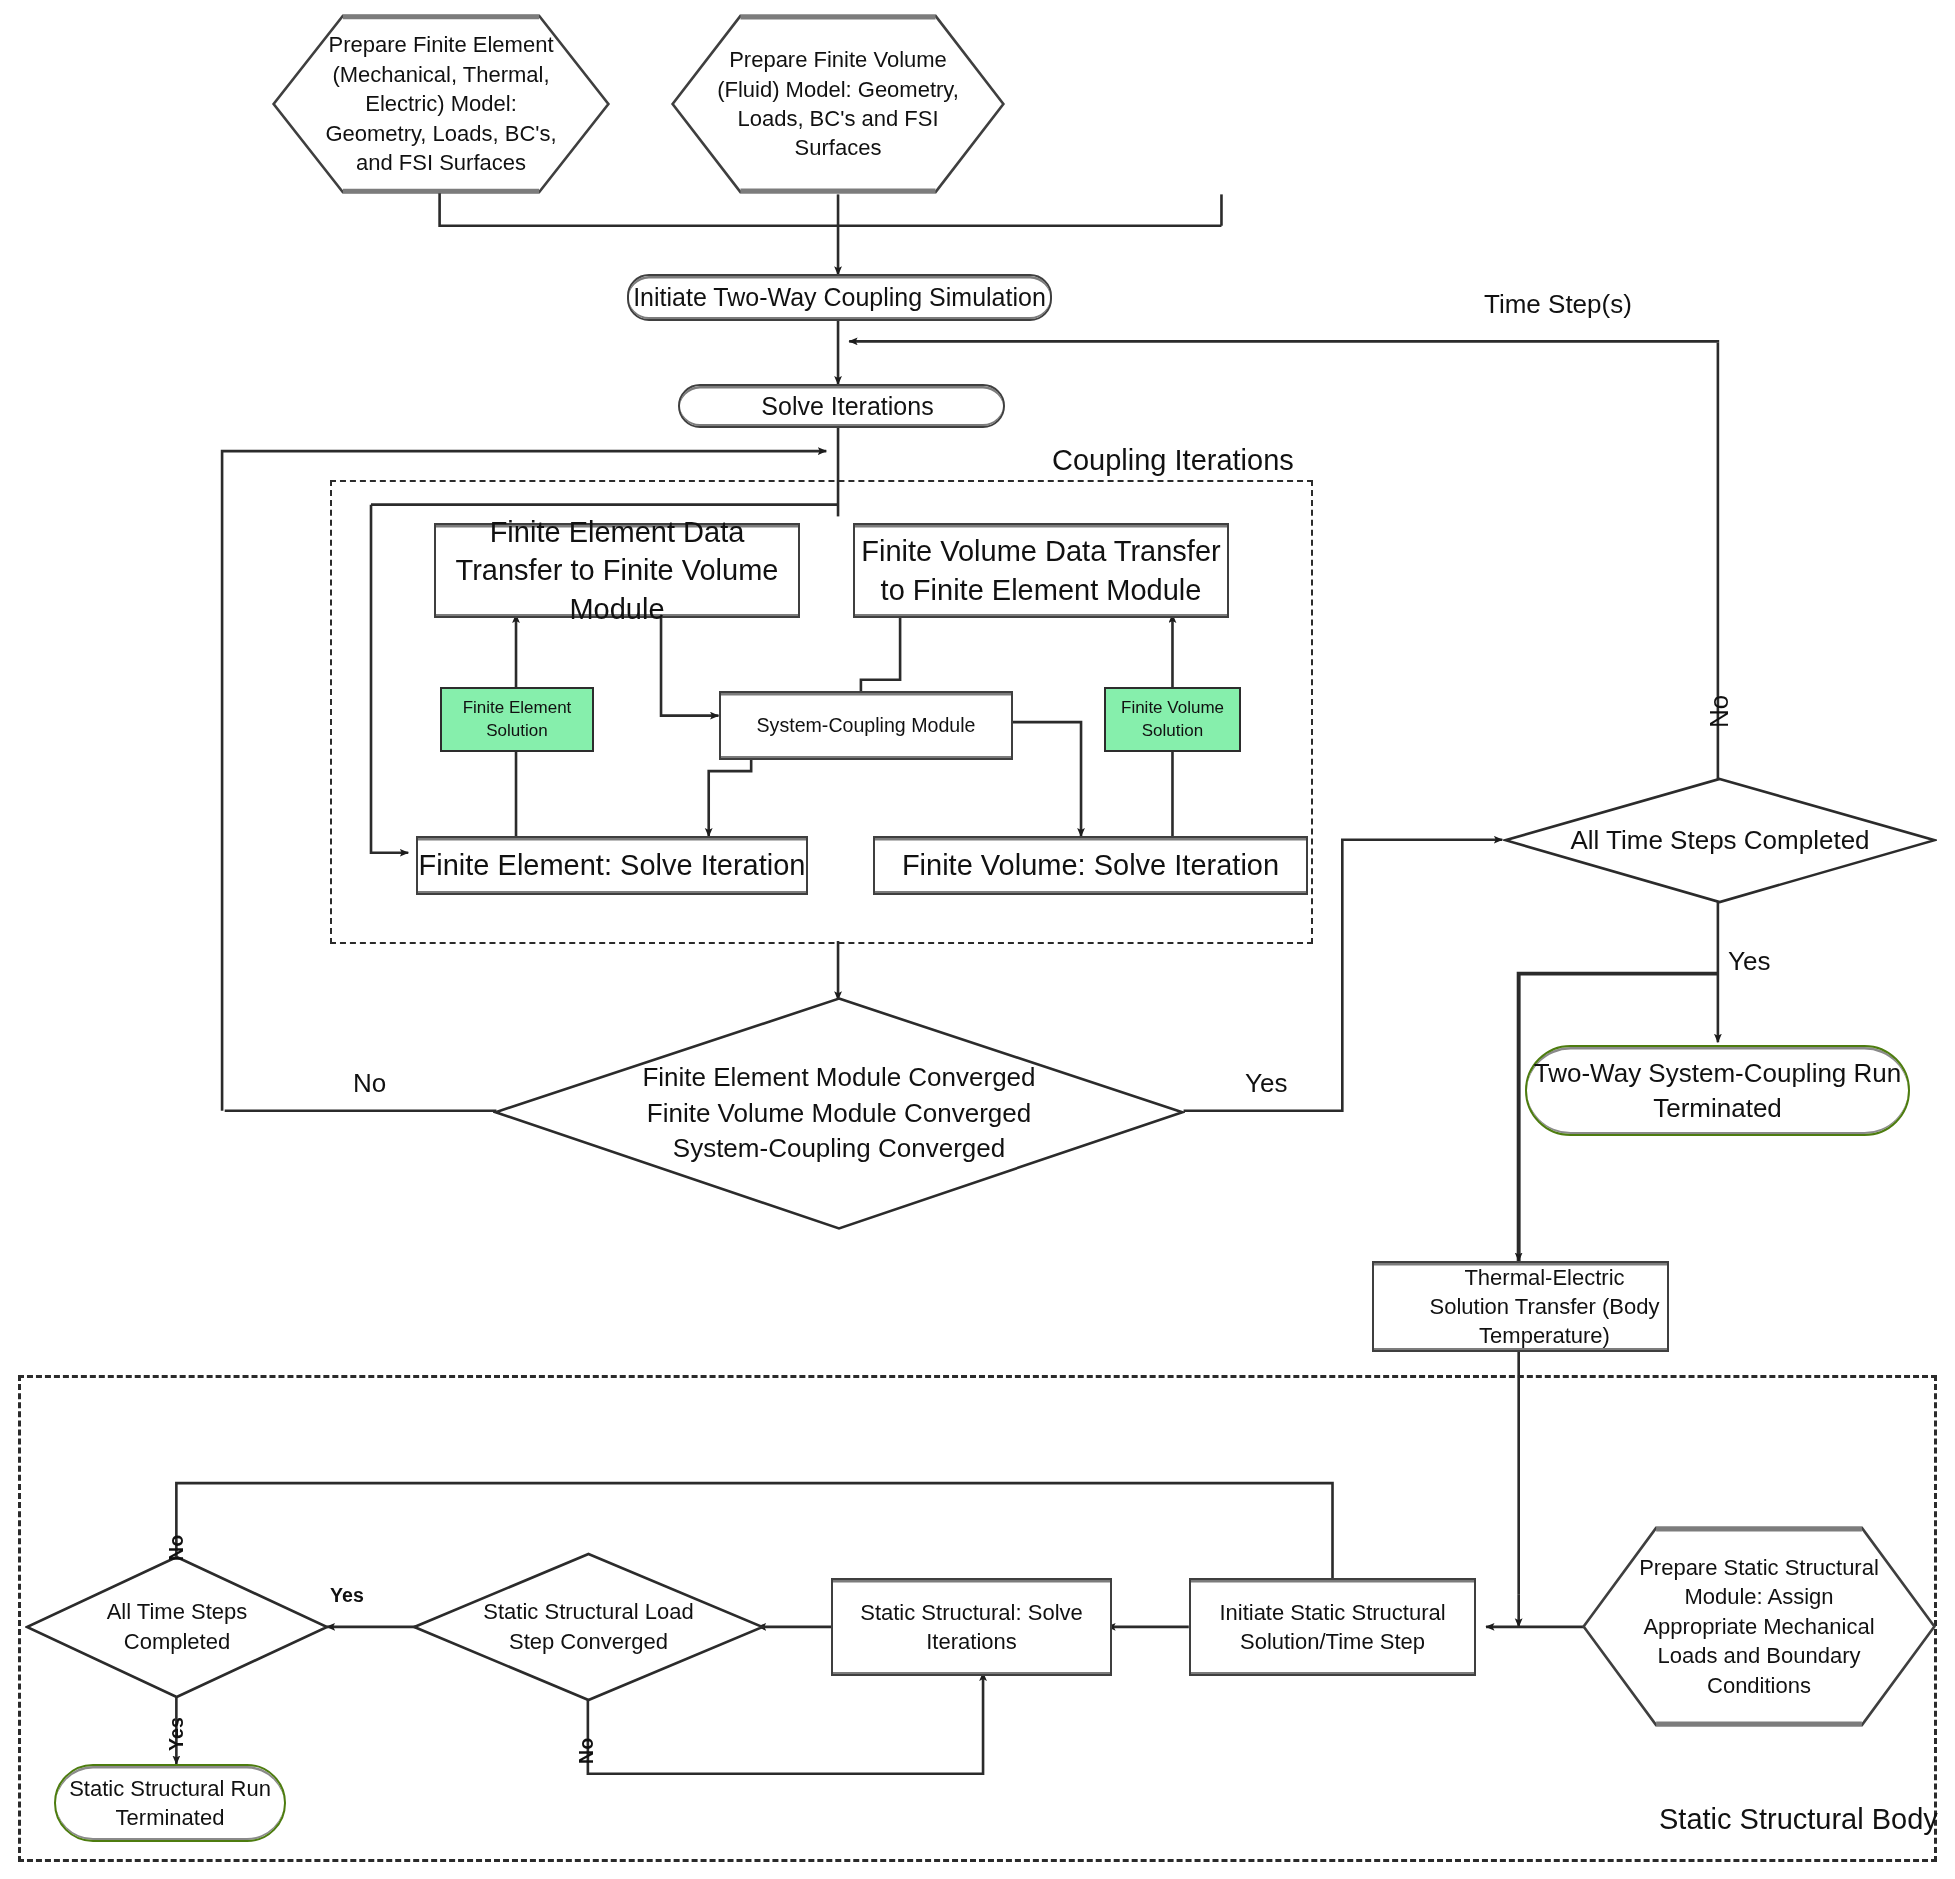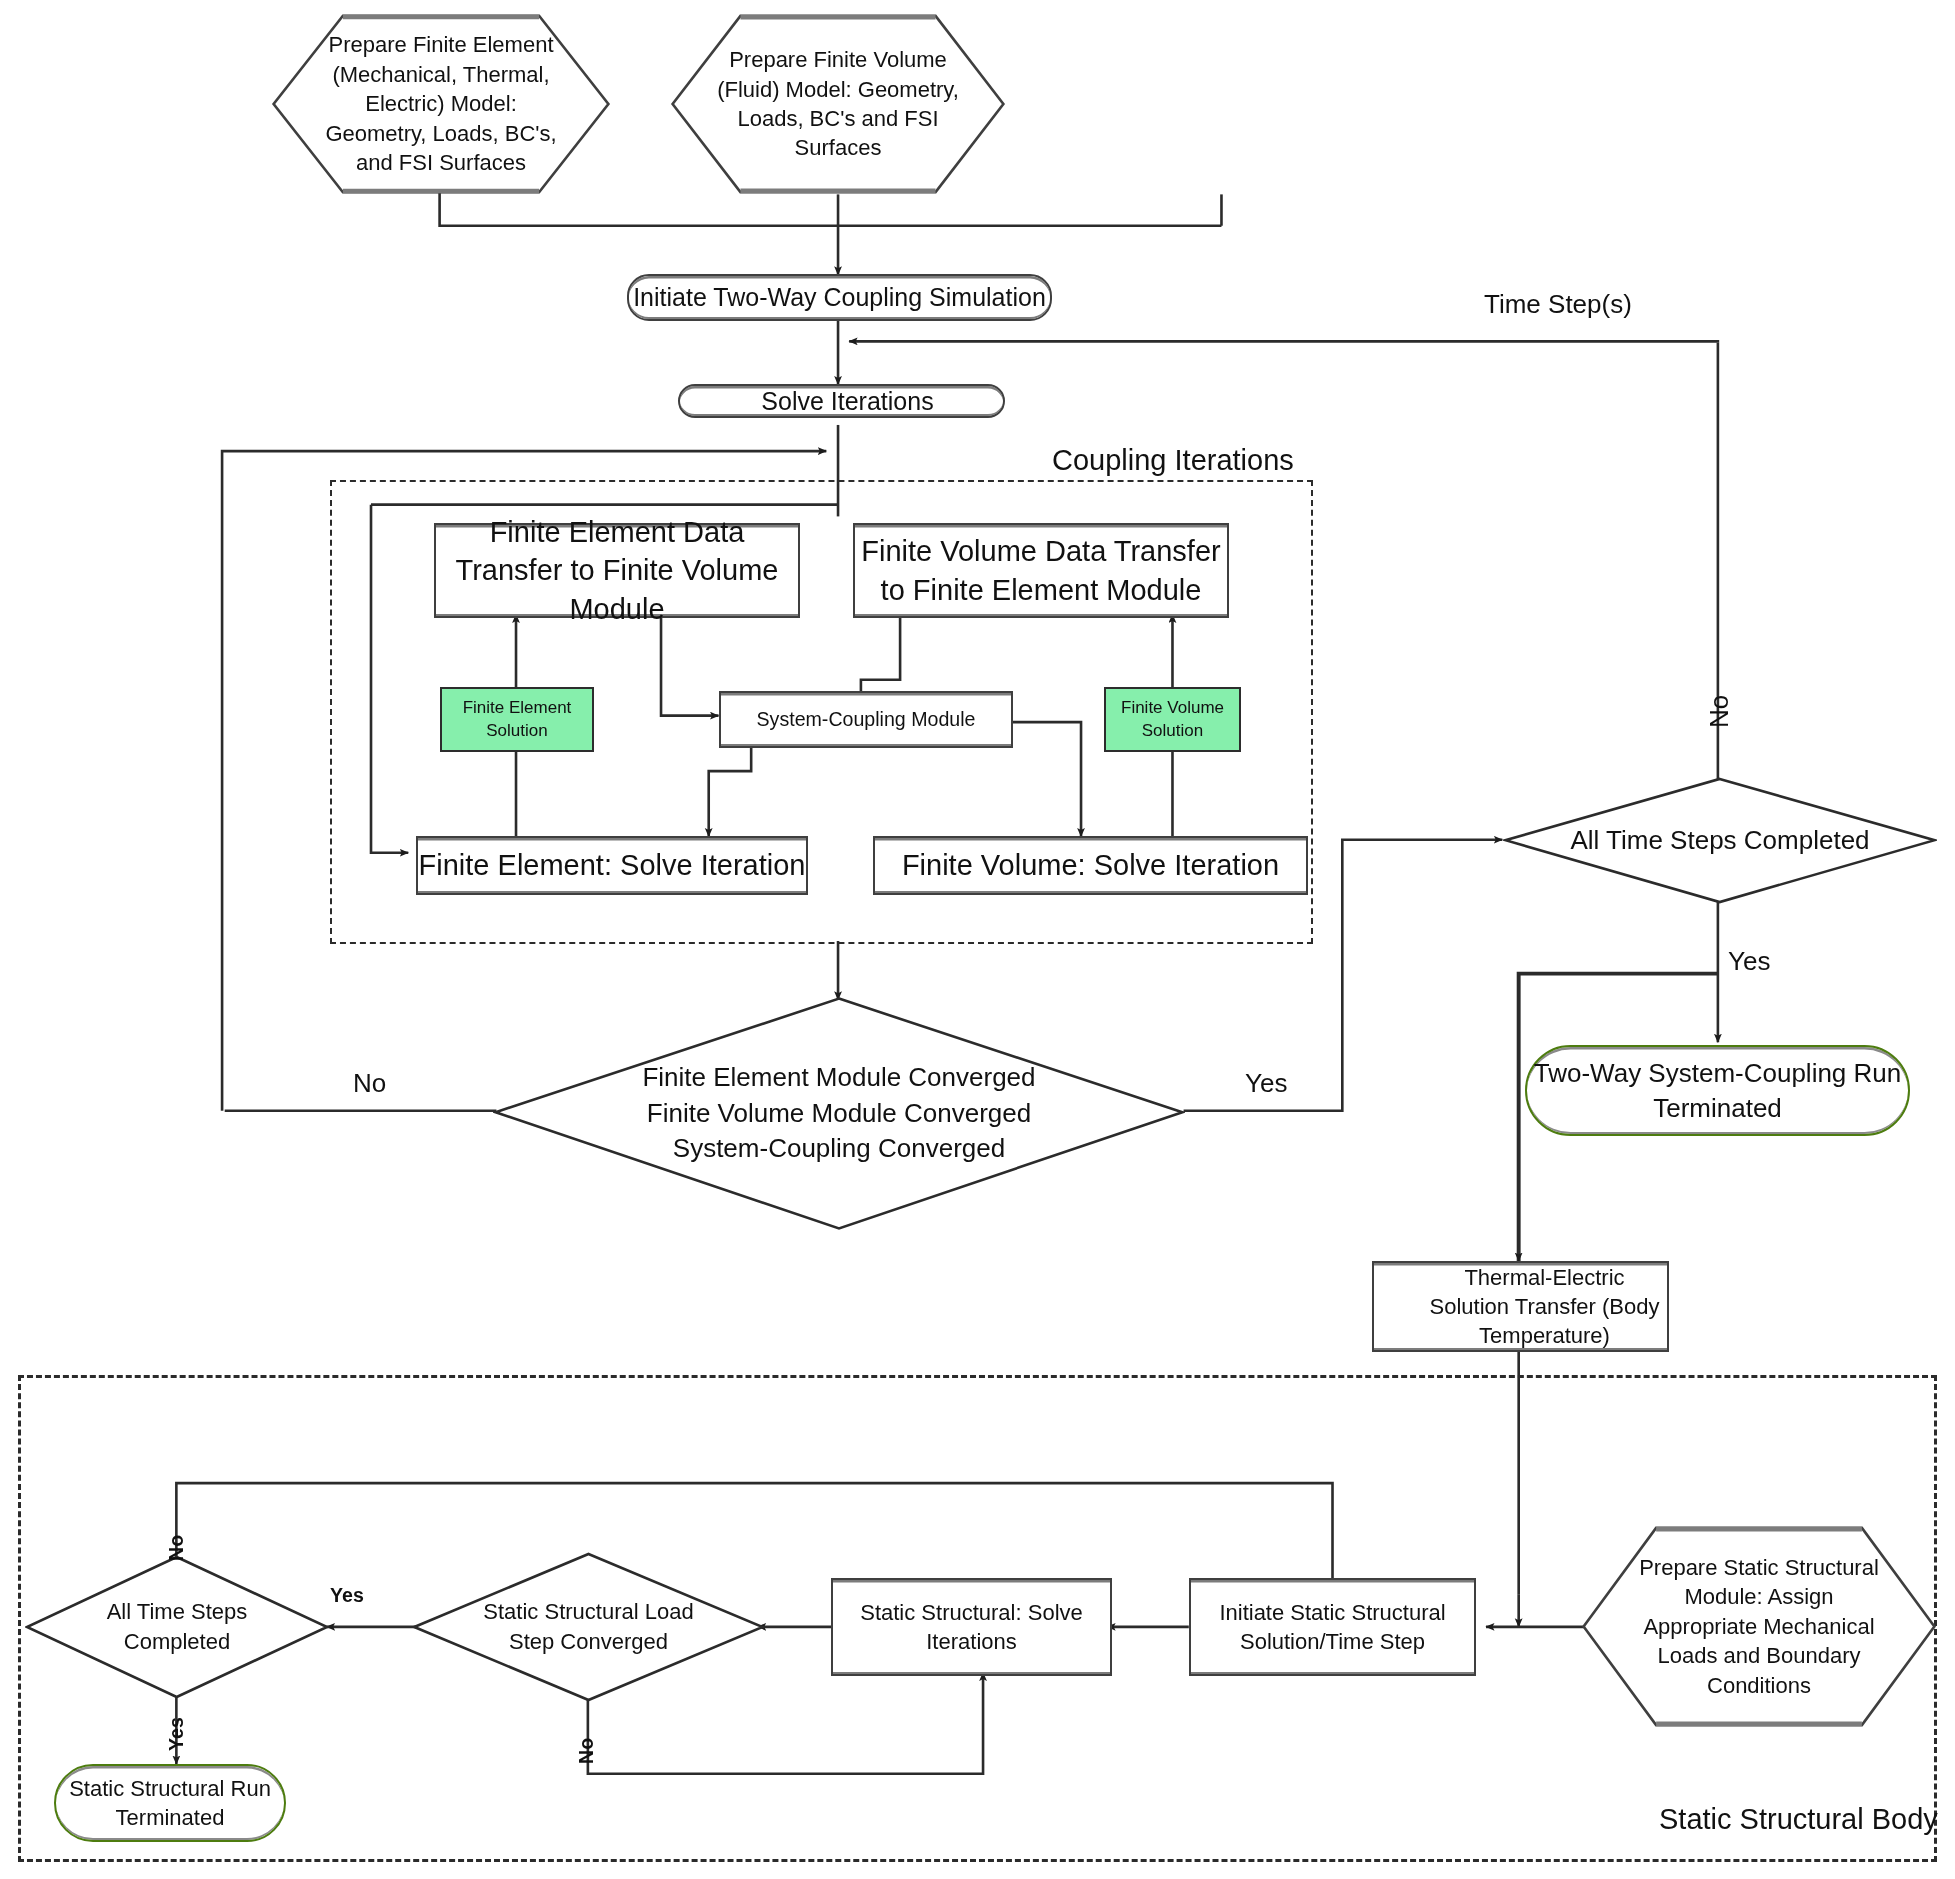--- a/index.html
+++ b/index.html
@@ -122,29 +122,29 @@
       <polygon points="108,4 407,4 511,139 407,274 108,274 4,139" fill="#fff" stroke="#3f3f3f" stroke-width="4"></polygon>
       <line x1="108" y1="6" x2="407" y2="6" stroke="#7c7c7c" stroke-width="7"></line>
       <line x1="108" y1="272" x2="407" y2="272" stroke="#7c7c7c" stroke-width="7"></line>
     </svg>
     <div class="hextext f34">Prepare Finite Volume (Fluid) Model: Geometry, Loads, BC's and FSI Surfaces</div>
   </div>
 
 
   <div class="node rect f38" style="left:627px;top:274px;width:425px;height:47px;">Initiate Two-Way Coupling Simulation</div>
 
-  <div class="node rect f38" style="left:678px;top:384px;width:327px;height:34px;padding-left:12px;">Solve Iterations</div>
+  <div class="node rect f38" style="left:678px;top:384px;width:327px;height:44px;padding-left:12px;">Solve Iterations</div>
 
   <div class="node rect f44" style="left:434px;top:523px;width:366px;height:95px;">Finite Element Data Transfer to Finite Volume Module</div>
 
   <div class="node rect f44" style="left:853px;top:523px;width:376px;height:95px;">Finite Volume Data Transfer to Finite Element Module</div>
 
   <div class="node rect-plain f26" style="left:440px;top:687px;width:154px;height:65px;">Finite Element Solution</div>
 
-  <div class="node rect f30" style="left:719px;top:691px;width:294px;height:57px;">System-Coupling Module</div>
+  <div class="node rect f30" style="left:719px;top:691px;width:294px;height:69px;">System-Coupling Module</div>
 
   <div class="node rect-plain f26" style="left:1104px;top:687px;width:137px;height:65px;">Finite Volume Solution</div>
 
   <div class="node rect f44" style="left:416px;top:836px;width:392px;height:59px;">Finite Element: Solve Iteration</div>
 
   <div class="node rect f44" style="left:873px;top:836px;width:435px;height:59px;">Finite Volume: Solve Iteration</div>
 
   <div class="diawrap" style="left:493px;top:996px;width:692px;height:235px;">
     <svg width="692" height="235" viewBox="0 0 1060 360">
       <polygon points="530,4 1056,178 530,356 4,178" fill="#fff" stroke="#2b2b2b" stroke-width="4"></polygon>

